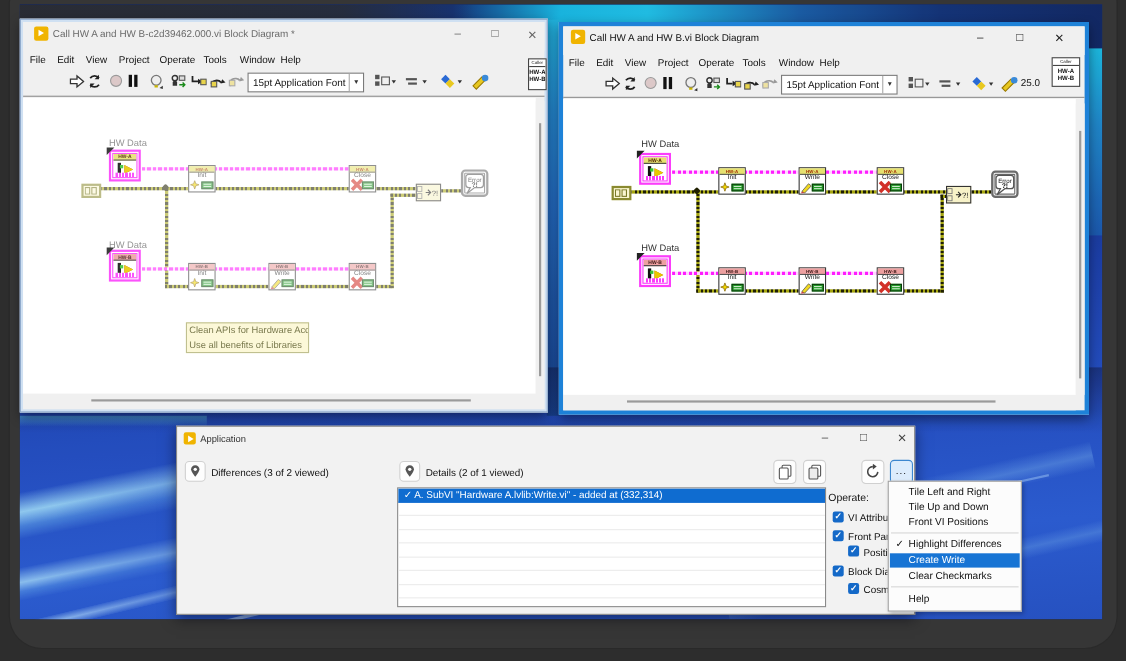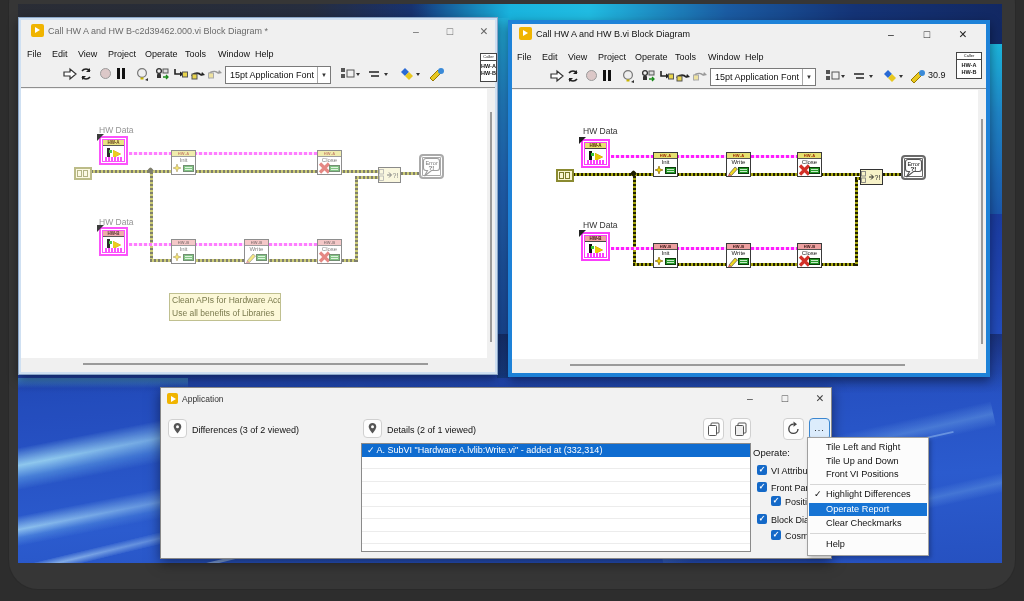--- a/index.html
+++ b/index.html
@@ -345,21 +345,21 @@
         </svg></div>
     <div class="abs" style="left:369px;top:5px;width:24px;height:16px;"><svg width="24" height="16" viewBox="0 0 24 16">
           <path d="M7 2 l4 4 -4 4 -4 -4 z" fill="#2a6ad4"></path>
           <path d="M11 6 l4 4 -4 4 -4 -4 z" fill="#e8c820"></path>
           <path d="M18 7 l4 0 -2 3 z" fill="#333"></path>
         </svg></div>
     <div class="abs" style="left:397px;top:5px;width:18px;height:17px;"><svg width="18" height="17" viewBox="0 0 18 17">
           <path d="M2 12 l8 -8 3 3 -8 8 z" fill="#e8c820" stroke="#9a7a00"></path>
           <circle cx="13" cy="5" r="3" fill="#3a8ad8"></circle>
         </svg></div>
-    <div class="abs" style="left:416px;top:7px;font-size:9px;color:#111;">30.9</div>
+    <div class="abs" style="left:416px;top:7px;font-size:9px;color:#111;">25.0</div>
   </div>
   <div class="abs" style="left:444px;top:28px;width:26px;height:27px;background:#fff;border:1px solid #444;font-size:4px;text-align:center;color:#111;overflow:hidden;">
     <div style="border-bottom:1px solid #444;font-size:4px;line-height:6px;">Caller</div>
     <div style="font-weight:bold;font-size:5.5px;line-height:7px;margin-top:2px;">HW-A</div>
     <div style="font-weight:bold;font-size:5.5px;line-height:7px;">HW-B</div>
   </div>
   <div class="abs" id="bdR" style="left:0;top:66px;width:466px;height:269px;background:#fff;overflow:hidden;">
     <div class="wireh pinkw" style="left:99px;top:65px;width:186px;"></div>
     <div class="wireh olivew" style="left:61px;top:83px;width:287px;"></div>
     <div class="wirev olivev" style="left:121px;top:83px;height:93px;"></div>
@@ -531,17 +531,17 @@
   <div class="cb" style="left:610px;top:142px;">✓</div>
     <div class="cblbl" style="left:624px;top:143px;">Cosmetics</div>
 </div>
 
 <div id="pmenu">
   <div class="mi" style="top:3px;">Tile Left and Right</div>
   <div class="mi" style="top:16.5px;">Tile Up and Down</div>
   <div class="mi" style="top:30px;">Front VI Positions</div>
   <div class="sep" style="top:46px;"></div>
   <div class="mi" style="top:50px;"><span style="position:absolute;left:5px;">✓</span>Highlight Differences</div>
-  <div class="mi" style="top:65px;background:#1774d4;color:#fff;">Operate Report</div>
+  <div class="mi" style="top:65px;background:#1774d4;color:#fff;">Create Write</div>
   <div class="mi" style="top:79px;">Clear Checkmarks</div>
   <div class="sep" style="top:95px;"></div>
   <div class="mi" style="top:100px;">Help</div>
 </div>
 
 </body></html>

